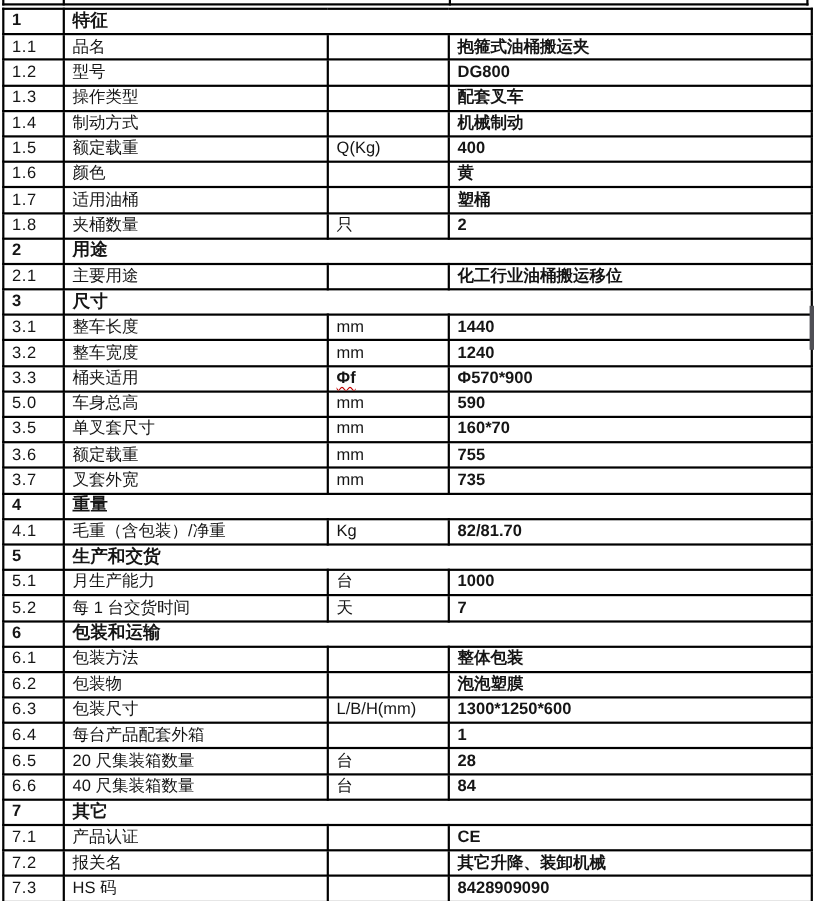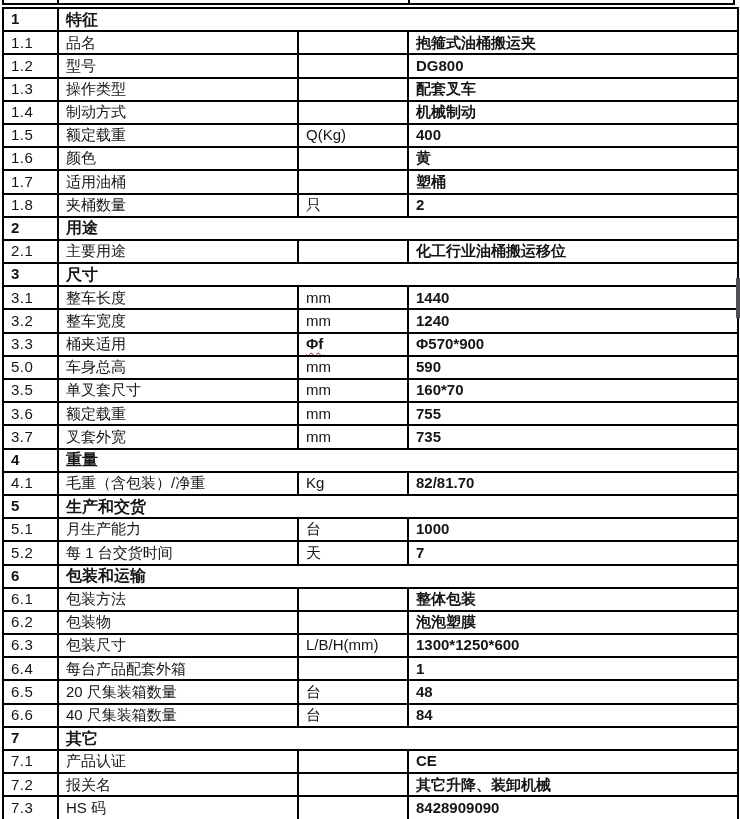--- a/index.html
+++ b/index.html
@@ -278,21 +278,21 @@
         <tr>
           <td class="num">6.4</td>
           <td class="label">每台产品配套外箱</td>
           <td class="unit"></td>
           <td class="value">1</td>
         </tr>
         <tr>
           <td class="num">6.5</td>
           <td class="label">20 尺集装箱数量</td>
           <td class="unit"><span>台</span></td>
-          <td class="value">48</td>
+          <td class="value">28</td>
         </tr>
         <tr>
           <td class="num">6.6</td>
           <td class="label">40 尺集装箱数量</td>
           <td class="unit"><span>台</span></td>
           <td class="value">84</td>
         </tr>
         <tr class="section-row">
           <td class="num">7</td>
           <td class="label" colspan="3">其它</td>

